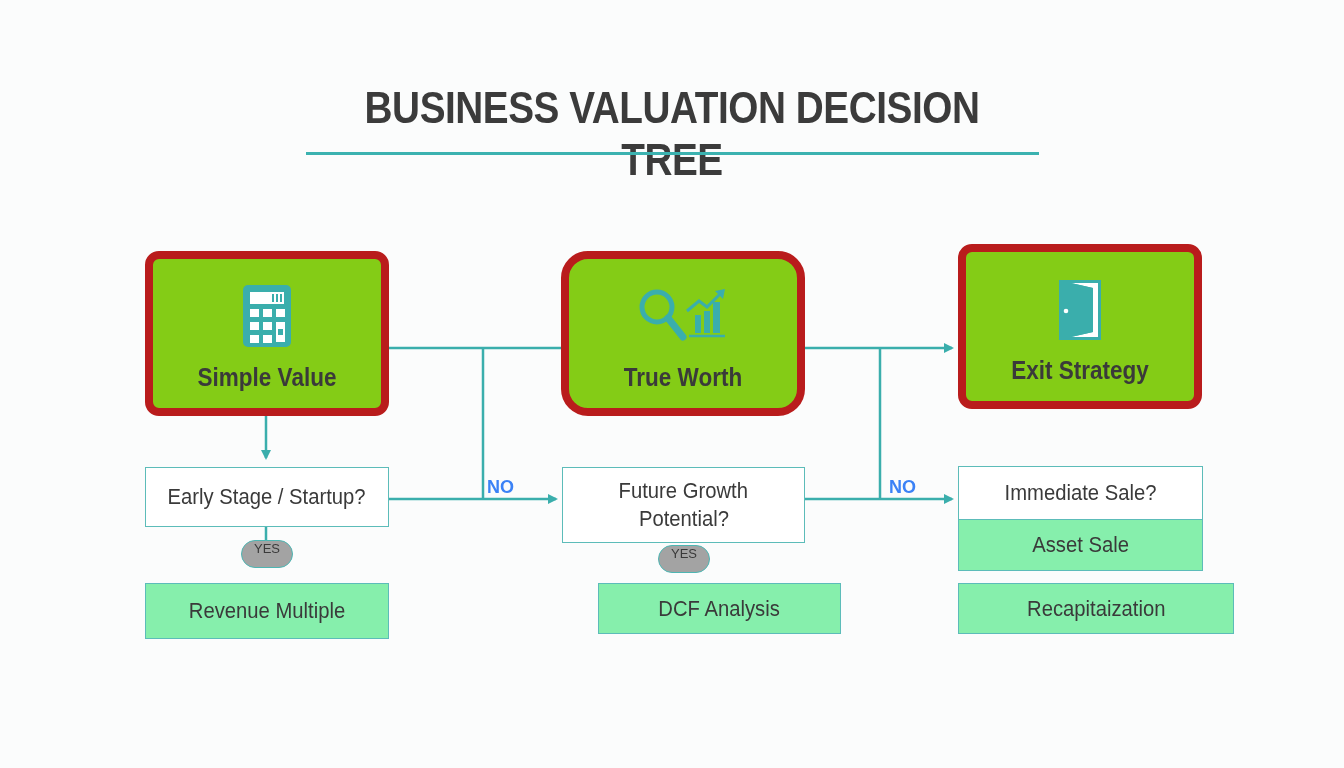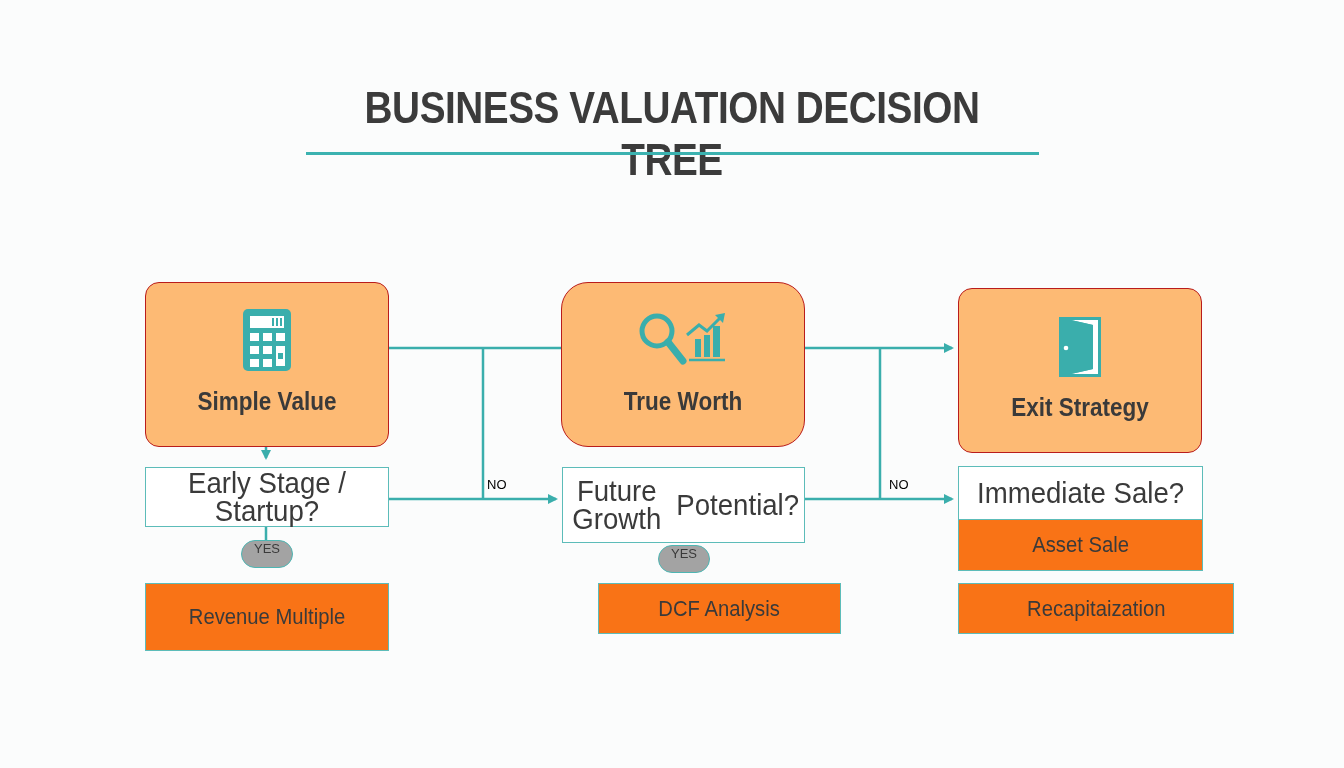--- a/index.html
+++ b/index.html
@@ -14,51 +14,51 @@
     text-align: center; font-size: 45px; font-weight: 700;
     letter-spacing: -0.5px; color: #3b3b3b;
     transform: scaleX(0.86); transform-origin: center;
   }
   .title-rule {
     position: absolute; left: 306px; top: 152px; width: 733px; height: 3px;
     background: #3bb2b0;
   }
   .main-box {
     position: absolute; box-sizing: border-box;
-    border: 1px solid #b91c1c; border-radius: 14px; background: #fdba74;
-    width: 244px; height: 165px; margin-top: 31px;
+    border: 8px solid #b91c1c; border-radius: 14px; background: #84cc16;
+    width: 244px; height: 165px;
   }
   .main-box .icon { position: absolute; left: 50%; transform: translateX(-50%); top: 26px; }
   .main-box .label {
     position: absolute; left: 0; right: 0; top: 104px; text-align: center;
     font-size: 25px; font-weight: 700; color: #3a3a3a;
     transform: scaleX(0.9);
   }
   .q-box {
     position: absolute; box-sizing: border-box;
     border: 1.5px solid #5cbcb9; background: #ffffff;
     display: flex; align-items: center; justify-content: center; text-align: center;
-    font-size: 30px; color: #3a3a3a; line-height: 28px;
+    font-size: 22px; color: #3a3a3a; line-height: 28px;
   }
   .q-box span { transform: scaleX(0.92); display: inline-block; }
   .r-box {
     position: absolute; box-sizing: border-box;
-    border: 1.5px solid #5cbcb9; background: #f97316;
+    border: 1.5px solid #5cbcb9; background: #86efac;
     display: flex; align-items: center; justify-content: center;
     font-size: 22px; color: #3a3a3a;
   }
   .r-box span { transform: scaleX(0.92); display: inline-block; }
   .pill {
     position: absolute; box-sizing: border-box;
     border: 1.5px solid #4db6b3; border-radius: 14px; background: #a3a3a3;
     width: 52px; height: 28px; font-size: 13px; color: #3a3a3a;
     display: flex; align-items: flex-start; justify-content: center;
   }
   .no-label {
-    position: absolute; font-size: 13px; font-weight: 400; color: #000000;
+    position: absolute; font-size: 18px; font-weight: 700; color: #3b82f6;
   }
   svg.lines { position: absolute; left: 0; top: 0; }
 </style>
 </head>
 <body>
 
 <div class="title">BUSINESS VALUATION DECISION TREE</div>
 <div class="title-rule"></div>
 
 <svg class="lines" width="1344" height="768">
@@ -115,56 +115,56 @@
       <rect x="67" y="24" width="6" height="22" fill="#3aaeac"></rect>
       <rect x="76" y="15" width="7" height="31" fill="#3aaeac"></rect>
       <line x1="52" y1="49" x2="88" y2="49" stroke="#3aaeac" stroke-width="2.5"></line>
       <polyline points="50,24 62,14 70,20 84,6" stroke="#3aaeac" stroke-width="3" fill="none"></polyline>
       <path d="M78,4 L88,2 L86,12 z" fill="#3aaeac"></path>
     </svg>
   </div>
   <div class="label">True Worth</div>
 </div>
 
-<div class="main-box" style="left:958px; top:257px;">
+<div class="main-box" style="left:958px; top:244px;">
   <div class="icon" style="top:28px;">
     <svg width="42" height="60" viewBox="0 0 42 60">
       <rect x="0" y="0" width="42" height="60" fill="#3aaeac"></rect>
       <path d="M12,3 L39,3 L39,57 L12,57 L34,52 L34,8 z" fill="#ffffff"></path>
       <path d="M34,8 L34,52 L12,57 L12,3 z" fill="#3aaeac"></path>
       <circle cx="7" cy="31" r="2.3" fill="#ffffff"></circle>
     </svg>
   </div>
   <div class="label">Exit Strategy</div>
 </div>
 
 <div class="q-box" style="left:145px; top:467px; width:244px; height:60px;">
   <span>Early Stage / Startup?</span>
 </div>
 
-<div class="q-box" style="left:562px; top:467px; width:243px; height:76px; flex-direction:row;">
+<div class="q-box" style="left:562px; top:467px; width:243px; height:76px; flex-direction:column;">
   <span>Future Growth</span>
   <span>Potential?</span>
 </div>
 
 <div class="q-box" style="left:958px; top:466px; width:245px; height:54px;">
   <span>Immediate Sale?</span>
 </div>
 
 <div class="pill" style="left:241px; top:540px;">
   <span>YES</span>
 </div>
 <div class="pill" style="left:658px; top:545px;">
   <span>YES</span>
 </div>
 
 <div class="no-label" style="left:487px; top:477px;">NO</div>
 <div class="no-label" style="left:889px; top:477px;">NO</div>
 
-<div class="r-box" style="left:145px; top:583px; width:244px; height:68px;">
+<div class="r-box" style="left:145px; top:583px; width:244px; height:56px;">
   <span>Revenue Multiple</span>
 </div>
 <div class="r-box" style="left:562px; top:583px; width:243px; height:51px;margin-left:36px;">
   <span>DCF Analysis</span>
 </div>
 <div class="r-box" style="left:958px; top:519px; width:245px; height:52px;">
   <span>Asset Sale</span>
 </div>
 <div class="r-box" style="left:958px; top:583px; width:276px; height:51px;">
   <span>Recapitaization</span>

